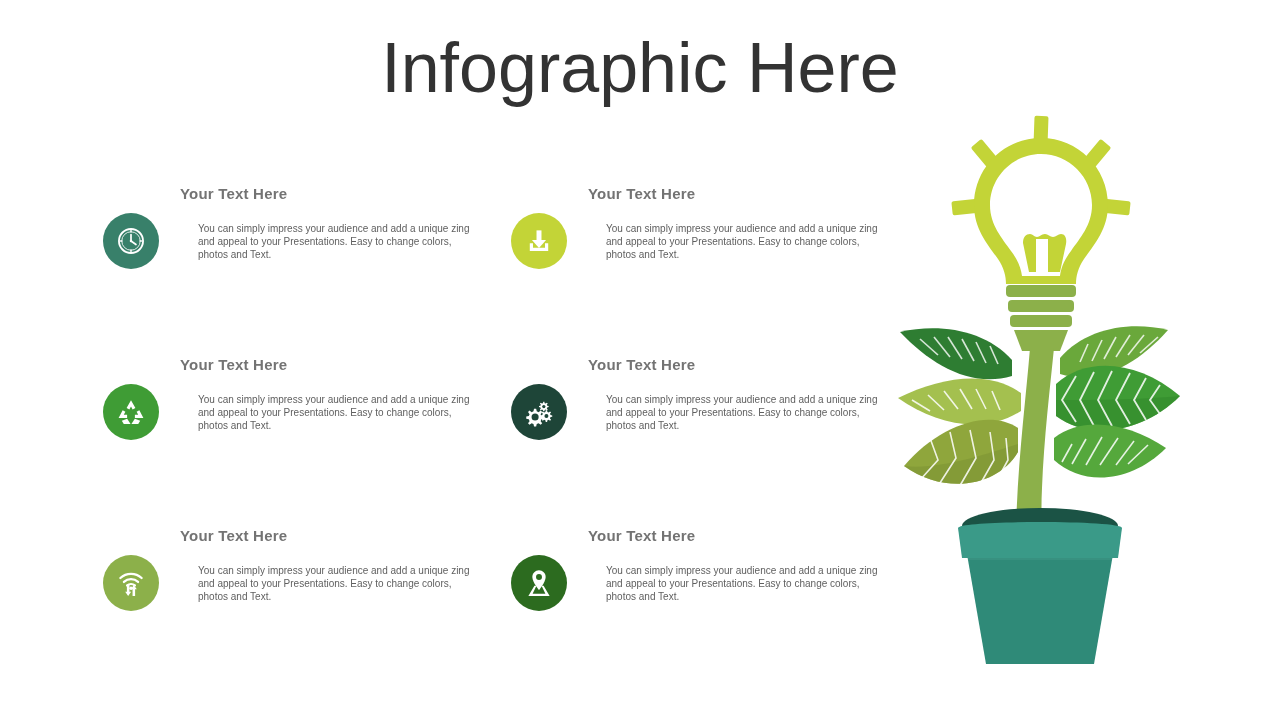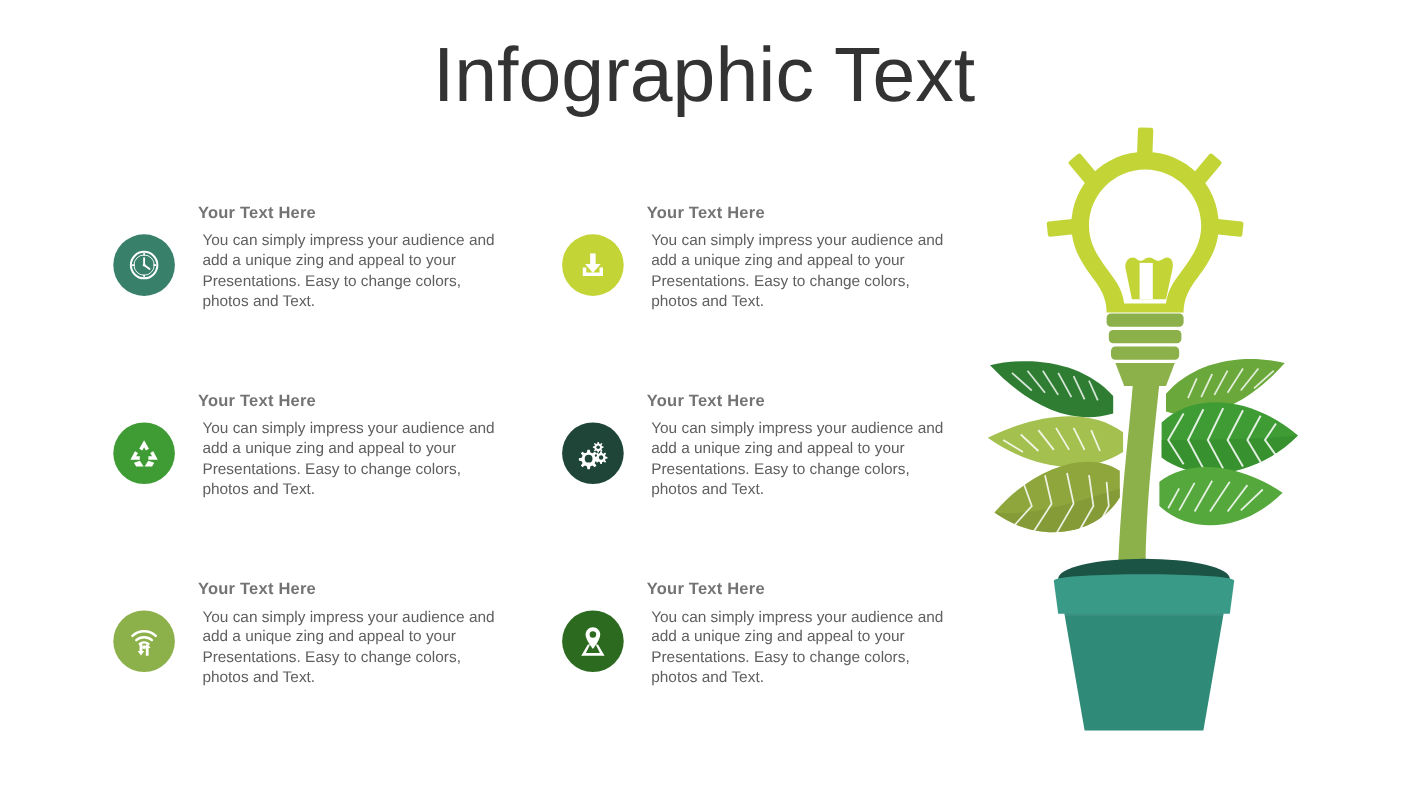--- a/index.html
+++ b/index.html
@@ -70,41 +70,41 @@
   }
   .item-heading {
     font-size: 15px;
     font-weight: bold;
     color: #737373;
     letter-spacing: 0.2px;
     margin: 0 0 5px 0;
     line-height: 1.25;
   }
   .item-body {
-    font-size: 14px;
+    font-size: 10px;
     color: #5f5f5f;
     line-height: 1.32;
-    margin: 4px;
+    margin: 18px;
     width: 275px;
   }
 
   
   #plant-illustration {
     position: absolute;
     left: 890px;
     top: 108px;
     width: 300px;
     height: 560px;
   }
   #plant-illustration svg { display: block; }
 </style>
 </head>
 <body>
 
-<div id="page-title">Infographic Text</div>
+<div id="page-title">Infographic Here</div>
 
 <div id="items-grid">
 
   <div class="item col1 row1">
     <div class="item-icon" style="background:#38806a">
       <svg width="34" height="34" viewBox="0 0 48 48">
         <circle cx="24" cy="24" r="17" fill="none" stroke="#ffffff" stroke-width="2.6"></circle>
         <circle cx="24" cy="24" r="13" fill="none" stroke="#ffffff" stroke-width="1.2"></circle>
         <line x1="24" y1="8.5" x2="24" y2="12" stroke="#ffffff" stroke-width="2"></line>
         <line x1="24" y1="36" x2="24" y2="39.5" stroke="#ffffff" stroke-width="2"></line>

